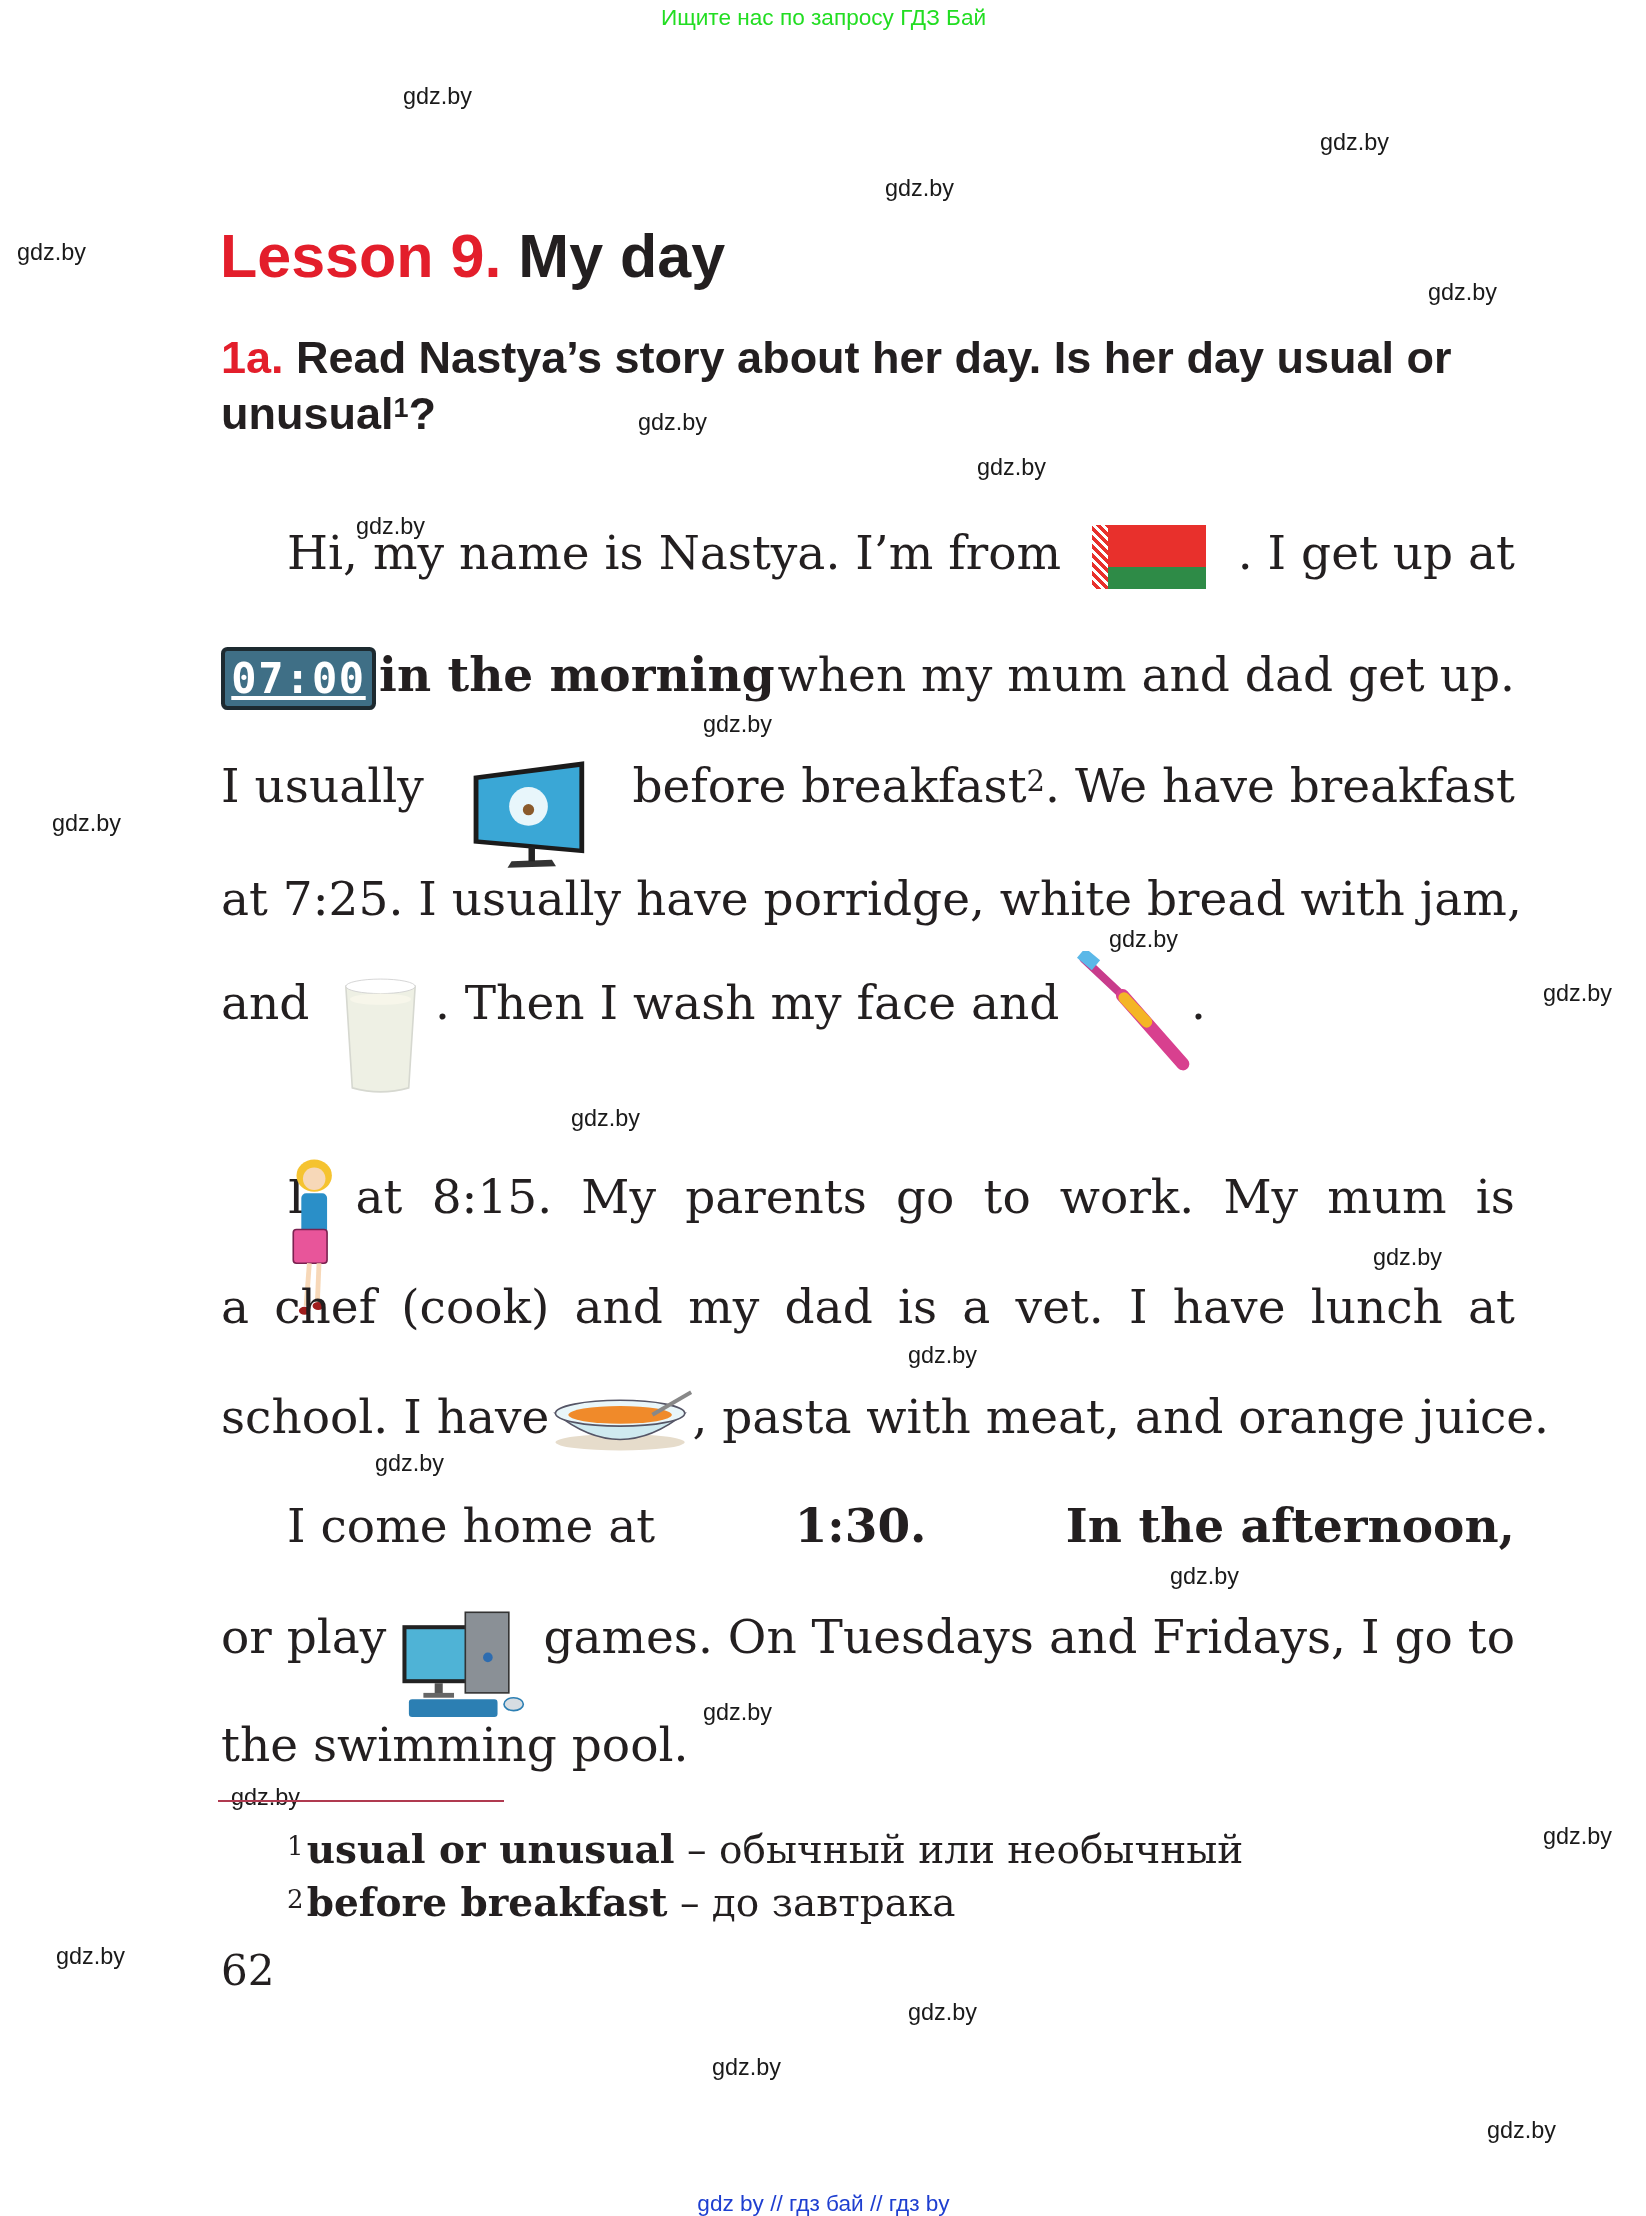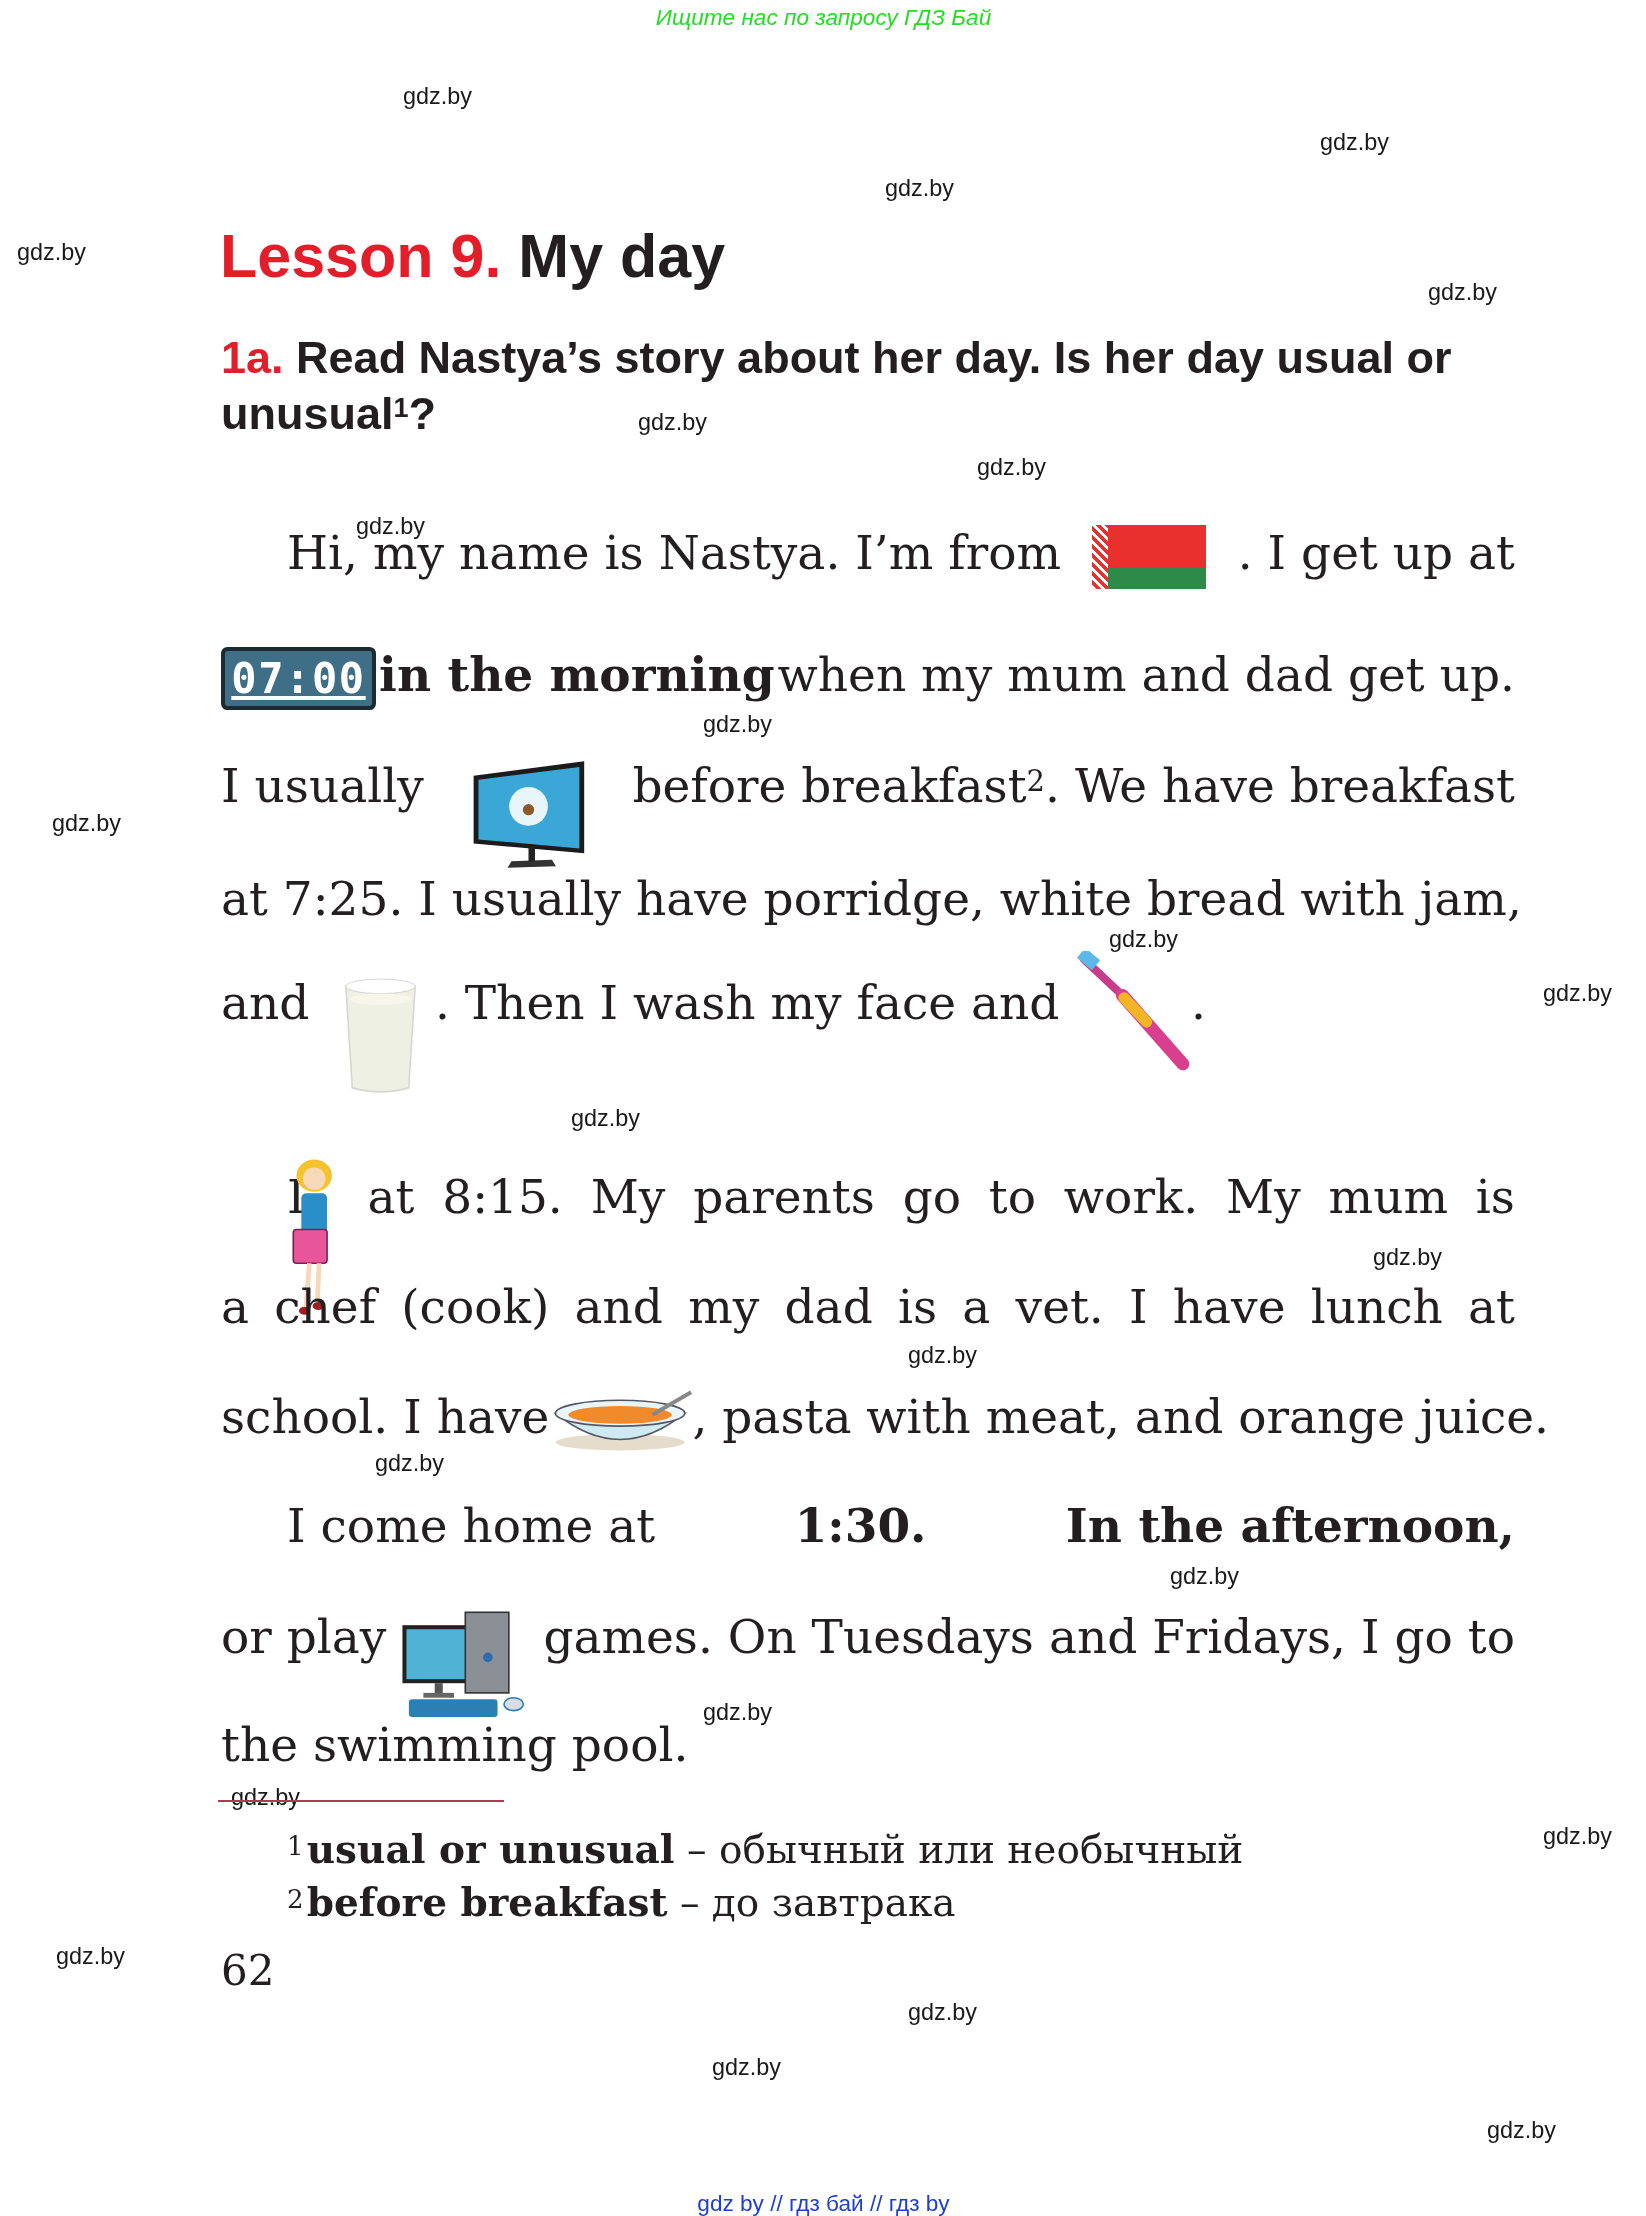--- a/index.html
+++ b/index.html
@@ -1,18 +1,18 @@
 <!DOCTYPE html>
 <html style="font-size:13px"><head>
 <meta charset="utf-8">
 <style>
   html,body{margin:0;padding:0;background:#fff;}
   body{width:1647px;height:2216px;position:relative;overflow:hidden;font-family:"DejaVu Serif",serif;color:#231f20;}
   .wm{position:absolute;font-family:"Liberation Sans",sans-serif;font-size:23.4px;color:#1a1a1a;line-height:1;white-space:nowrap;}
-  .topbanner{position:absolute;left:0;width:1647px;top:4.8px;text-align:center;font-family:"Liberation Sans",sans-serif;font-size:22.6px;color:#22dd22;font-style:italic;}
+  .topbanner{position:absolute;left:0;width:1647px;top:4.8px;text-align:center;font-family:"Liberation Sans",sans-serif;font-size:22.6px;color:#22dd22;}
   .bottombanner{position:absolute;left:0;width:1647px;top:2191px;text-align:center;font-family:"Liberation Sans",sans-serif;font-size:22.6px;color:#1f3fd0;}
   .title{position:absolute;left:220px;top:226px;font-family:"Liberation Sans",sans-serif;font-weight:bold;font-size:61px;line-height:1;white-space:nowrap;text-align:center;}
   .title .red{color:#e31e2b;}
   .title .dark{color:#231f20;}
   .task{position:absolute;left:221px;top:330px;width:1298px;font-family:"Liberation Sans",sans-serif;font-weight:bold;font-size:45px;line-height:56px;color:#231f20;}
   .task .red{color:#e31e2b;}
   .task sup{font-size:27px;vertical-align:top;position:relative;top:-6.4px;}
   .line{position:absolute;left:221px;width:1294px;font-family:"DejaVu Serif",serif;font-size:47px;line-height:56px;white-space:nowrap;display:flex;justify-content:space-between;align-items:flex-start;}
   .line.indent{left:287px;width:1228px;}
   .line.left{justify-content:flex-start;gap:14.5px;}
@@ -133,21 +133,21 @@
         <ellipse cx="40" cy="28" rx="22" ry="20" fill="#f5c330"></ellipse>
         <circle cx="40" cy="32" r="14" fill="#f7d8b8"></circle>
         <rect x="24" y="50" width="32" height="60" rx="6" fill="#2a8fc8"></rect>
         <rect x="14" y="95" width="42" height="42" rx="4" fill="#e8559a" stroke="#7a2250" stroke-width="2"></rect>
         <line x1="34" y1="137" x2="30" y2="190" stroke="#f7d8b8" stroke-width="6"></line>
         <line x1="46" y1="137" x2="44" y2="185" stroke="#f7d8b8" stroke-width="6"></line>
         <ellipse cx="28" cy="196" rx="7" ry="5" fill="#a01e1e"></ellipse>
         <ellipse cx="45" cy="190" rx="7" ry="5" fill="#a01e1e"></ellipse>
       </svg>
   </span>
-  <span style="flex:1;text-align:justify;text-align-last:justify;margin-left:20px">at 8:15. My parents go to work. My mum is</span>
+  <span style="flex:1;text-align:justify;text-align-last:justify;margin-left:8px">at 8:15. My parents go to work. My mum is</span>
 </div>
 
 <div class="line" style="top:1279px">
   <span style="width:100%;text-align:justify;text-align-last:justify;display:block;">a chef (cook) and my dad is a vet. I have lunch at</span>
 </div>
 
 <div class="line" style="top:1389px">
   <span>school. I have</span>
   <span class="pic soup">
     <svg width="143" height="63" viewBox="0 0 177 78">

